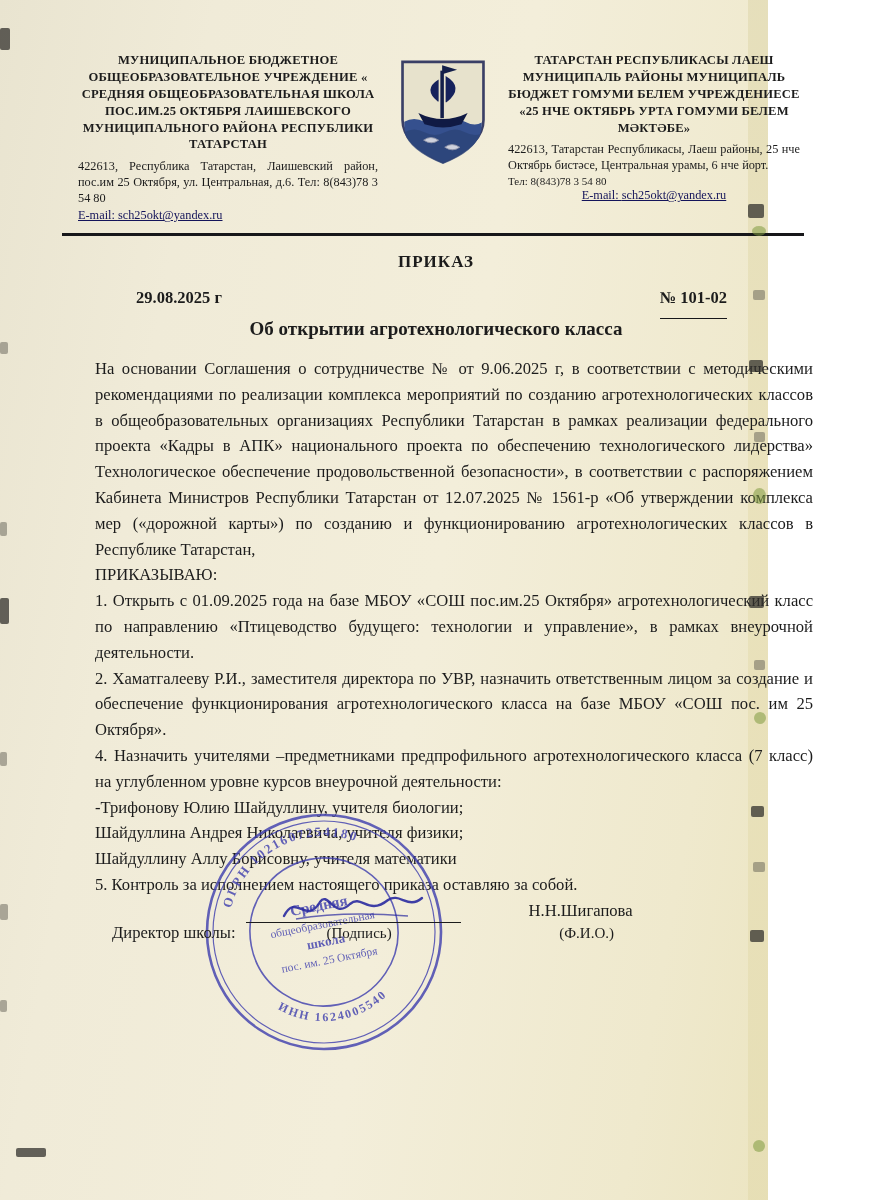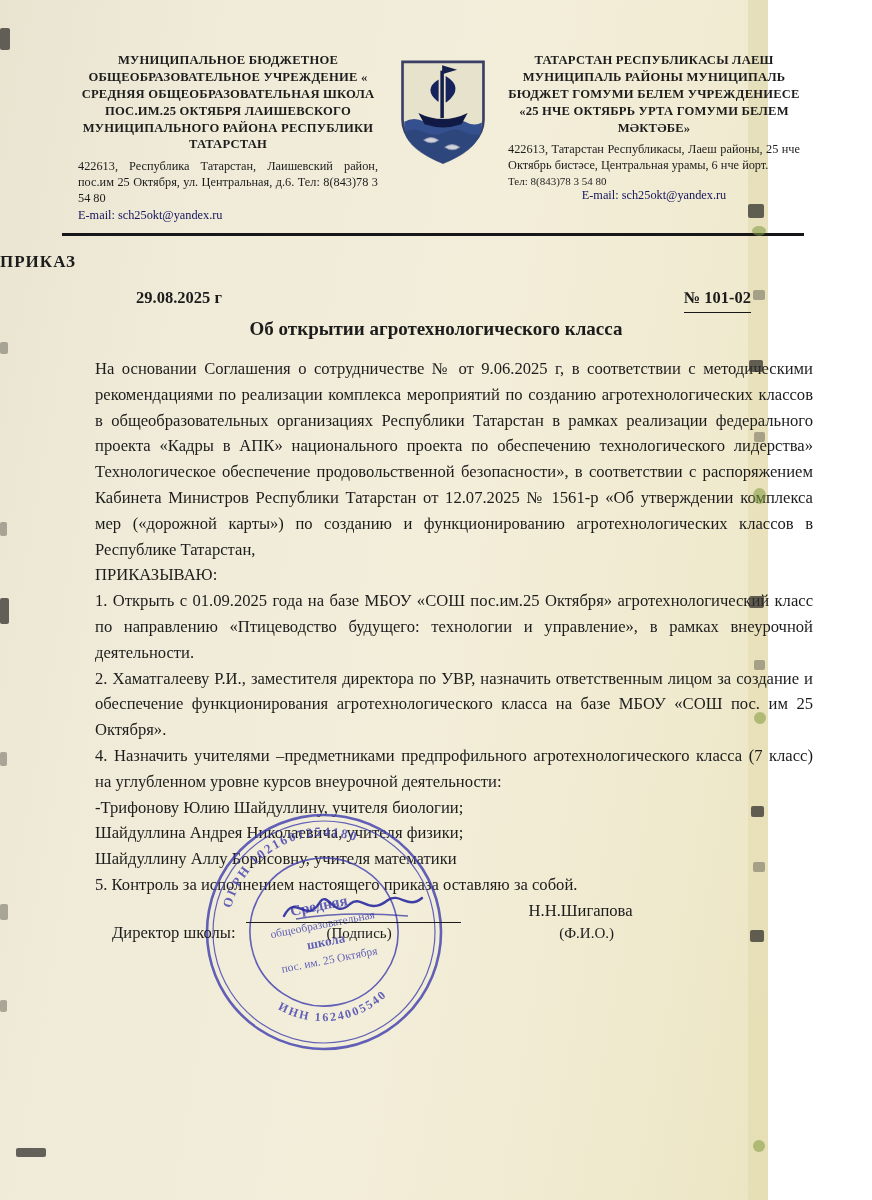--- a/index.html
+++ b/index.html
@@ -30,43 +30,43 @@
   .hdr-title{
     font-weight:bold;font-size:12.6px;line-height:1.34;letter-spacing:.2px;
   }
   .hdr-addr{
     margin-top:6px;text-align:justify;font-size:12.3px;line-height:1.3;
   }
   .hdr-tel{margin-top:1px;text-align:left;font-size:11px;}
   .hdr-email{margin-top:1px;font-size:12.3px;}
   .hdr-left .hdr-email{text-align:left;}
   .hdr-right .hdr-email{text-align:center;}
-  .email-link{color:#14145a;}
+  .email-link{color:#14145a;text-decoration:underline;}
   .emblem-wrap{
     width:92px;padding-top:6px;
     display:flex;justify-content:center;
     filter:blur(.3px);
   }
   
   .rule{
     position:absolute;left:62px;top:233px;width:742px;height:3px;
     background:#17171a;
   }
   
   .doc-type{
     position:absolute;left:0;top:252px;width:872px;
-    text-align:left;font-weight:bold;font-size:17px;letter-spacing:1px;
+    text-align:center;font-weight:bold;font-size:17px;letter-spacing:1px;
   }
   .date-row{
     position:absolute;left:95px;top:288px;width:715px;
     display:flex;justify-content:space-between;
     font-weight:bold;font-size:16.5px;
   }
   .date-row .date{margin-left:41px;}
-  .date-row .number{margin-right:59px;border-bottom:1.6px solid #17171a;padding-bottom:4px;}
+  .date-row .number{margin-right:83px;border-bottom:1.6px solid #17171a;padding-bottom:10px;}
   .order-title{
     position:absolute;left:0;top:318px;width:872px;
     text-align:center;font-weight:bold;font-size:19px;
   }
   .body-text{
     position:absolute;left:95px;top:356px;width:718px;
     font-size:16.6px;line-height:25.8px;
   }
   .body-text p{margin:0;text-align:justify;}
   

